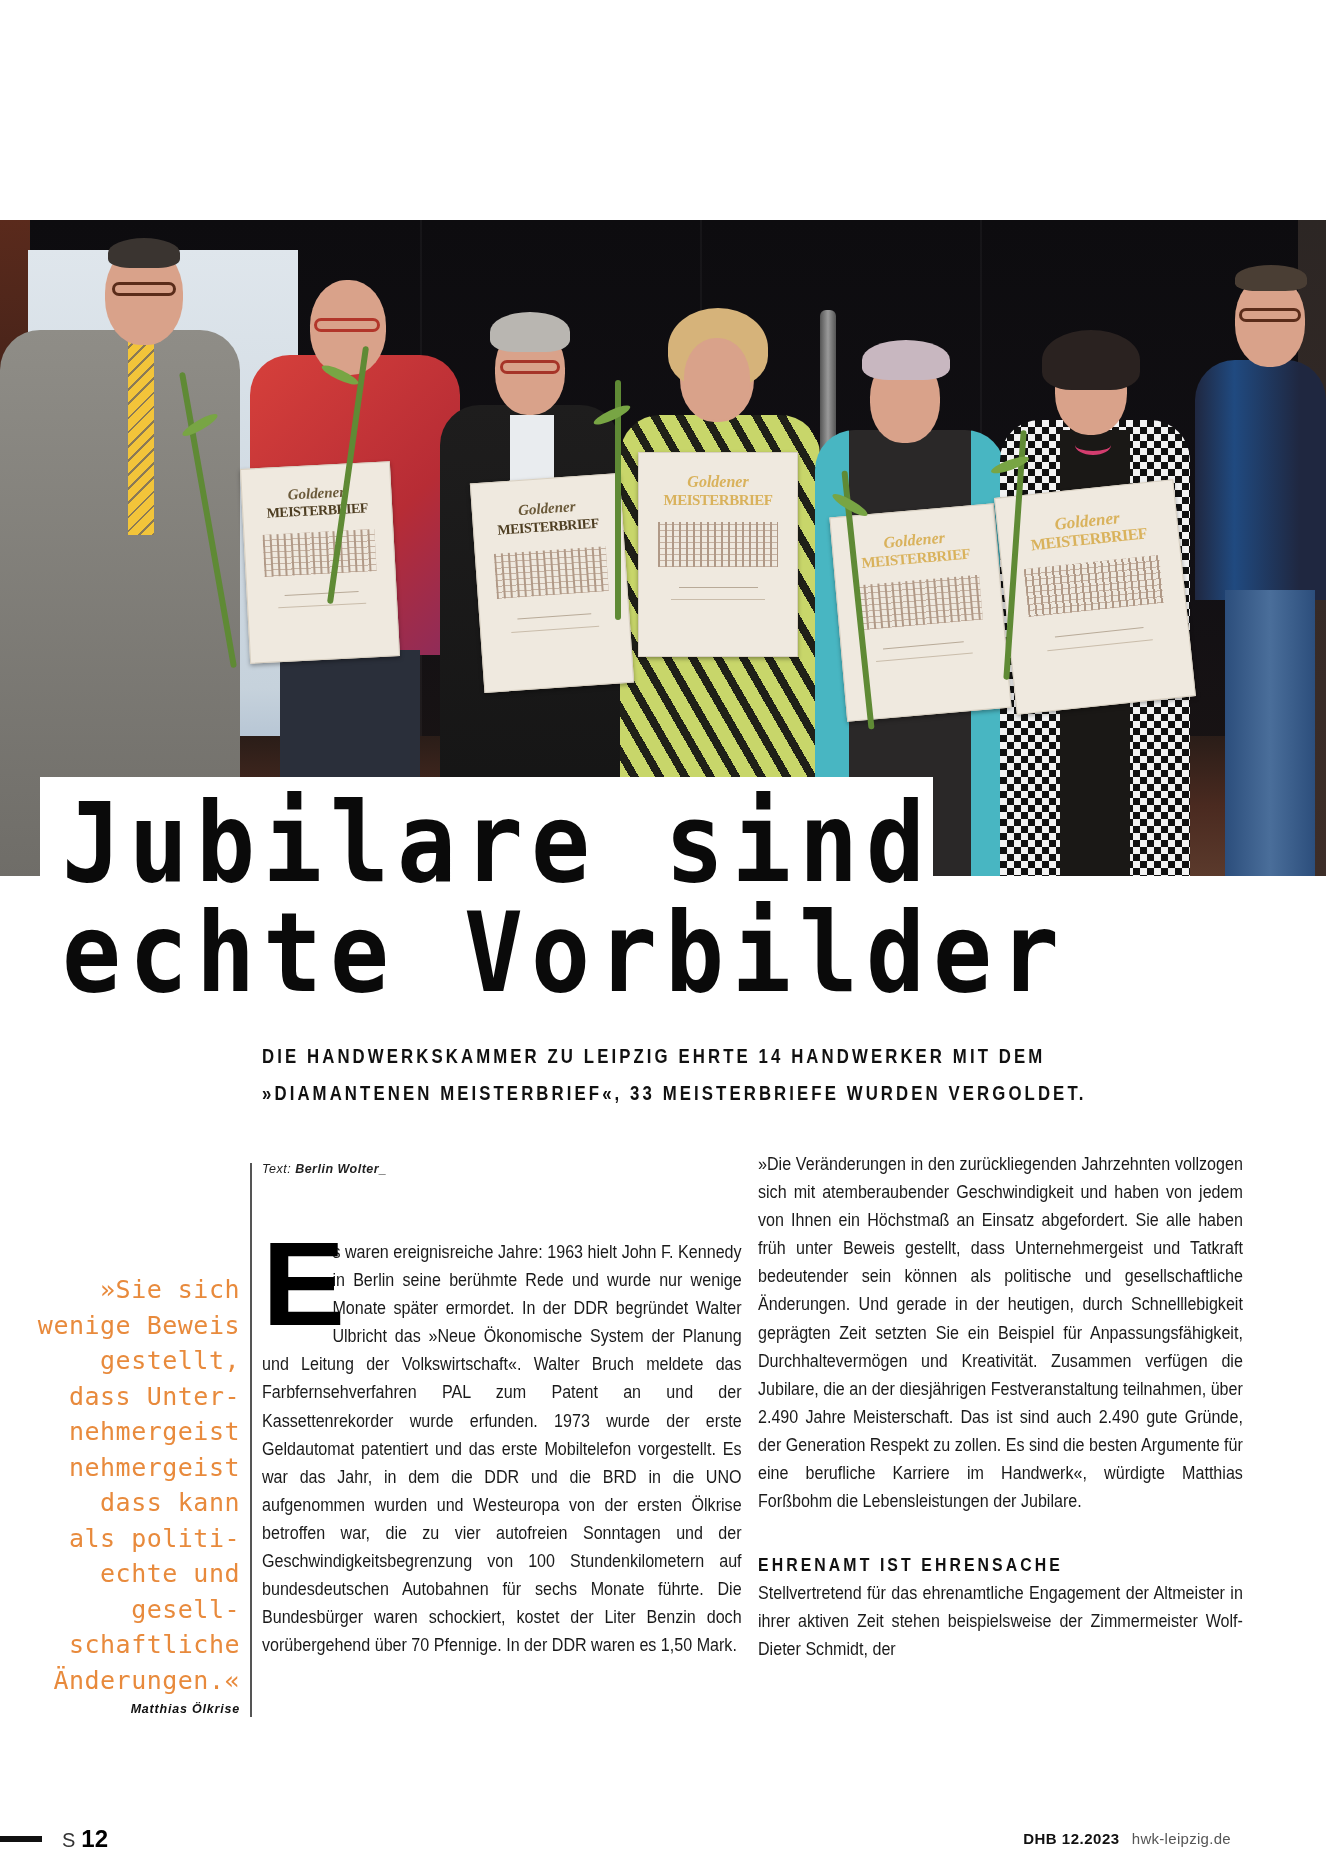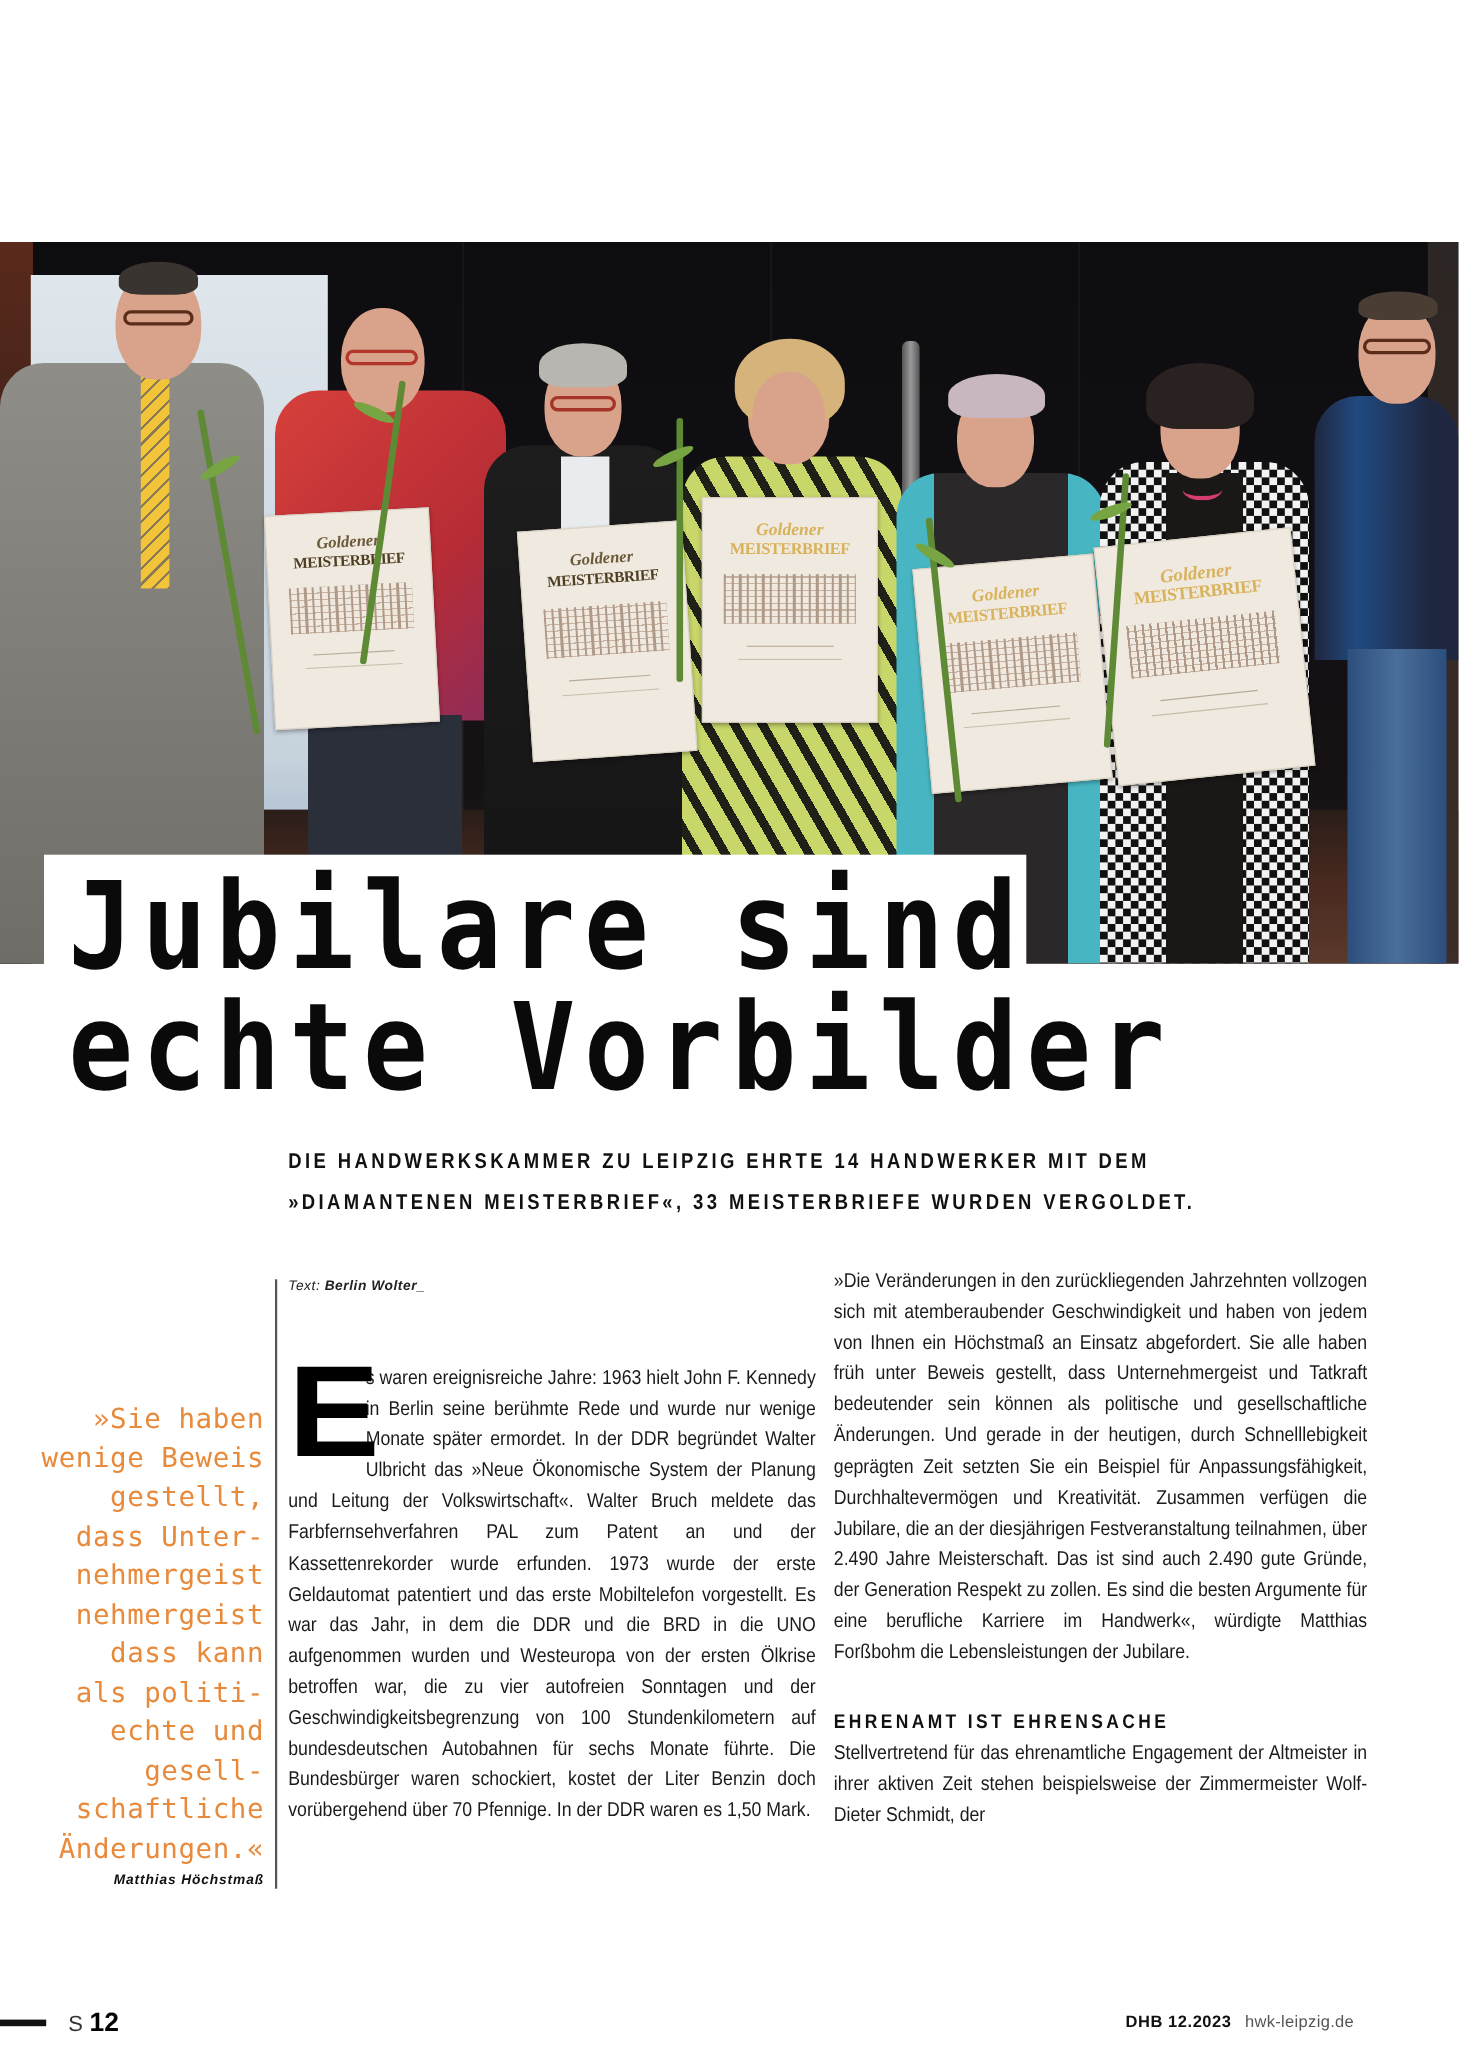--- a/index.html
+++ b/index.html
@@ -235,34 +235,34 @@
 <div class="title-box"></div>
 <h1 class="title-line l1">Jubilare sind</h1>
 <h1 class="title-line l2">echte Vorbilder</h1>
 
 <div class="subtitle">
   <div>DIE HANDWERKSKAMMER ZU LEIPZIG EHRTE 14 HANDWERKER MIT DEM</div>
   <div>»DIAMANTENEN MEISTERBRIEF«, 33 MEISTERBRIEFE WURDEN VERGOLDET.</div>
 </div>
 
 <div class="pullquote">
-  <div>»Sie haben</div>
+  <div>»Sie sich</div>
   <div>wenige Beweis</div>
   <div>gestellt,</div>
   <div>dass Unter-</div>
   <div>nehmergeist</div>
   <div>nehmergeist</div>
   <div>dass kann</div>
   <div>als politi-</div>
   <div>echte und</div>
   <div>gesell-</div>
   <div>schaftliche</div>
   <div>Änderungen.«</div>
 </div>
-<div class="pullquote-author">Matthias Höchstmaß</div>
+<div class="pullquote-author">Matthias Ölkrise</div>
 
 <div class="divider"></div>
 
 <div class="byline">
   <span>Text:</span>
   <span class="author">Berlin Wolter_</span>
 </div>
 
 <div class="col left">
   <span class="dropcap">E</span>

